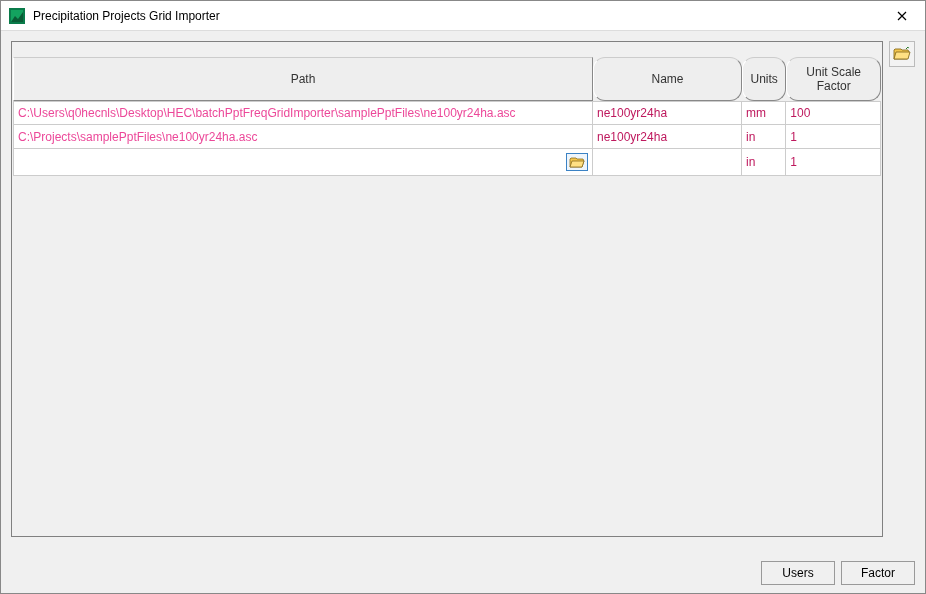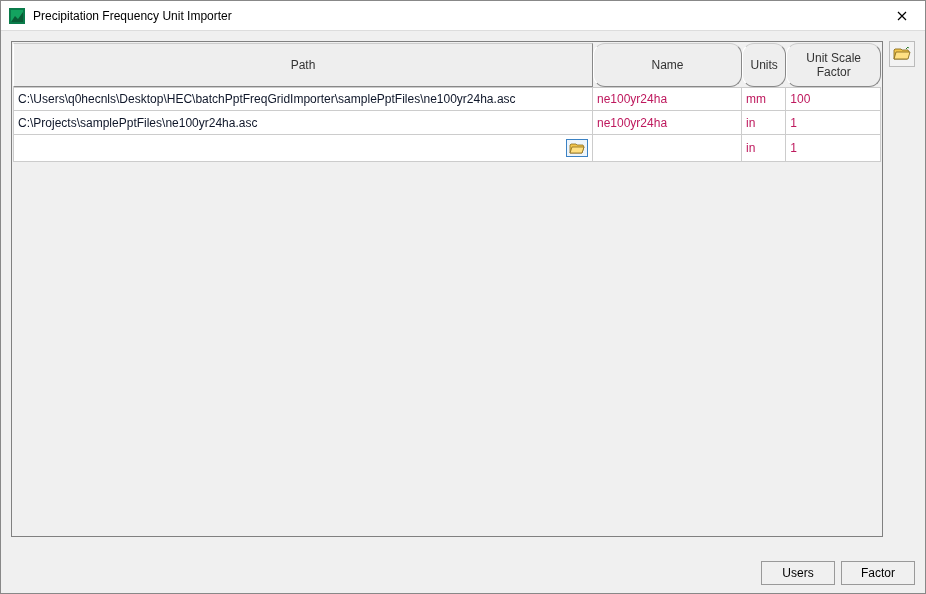--- a/index.html
+++ b/index.html
@@ -63,20 +63,21 @@
   height: 496px;
   overflow: hidden;
   position: relative;
 }
 .table-inner { position: relative; padding: 1px; }
 table {
   border-collapse: separate;
   border-spacing: 0;
   width: 100%;
   table-layout: fixed;
+  margin-top: 14px;
 }
 thead th {
   background: #eee;
   border-top: 1px solid #ccc;
   border-left: 1px solid #fff;
   border-right: 1px solid #888;
   border-bottom: 1px solid #888;
   font-weight: normal;
   color: #333;
   text-align: center;
@@ -92,21 +93,21 @@
   padding: 4px 4px;
   height: 24px;
   color: #be185d;
   font-size: 12px;
   white-space: nowrap;
   overflow: hidden;
   text-overflow: ellipsis;
 }
 tbody td:first-child { border-left: 1px solid #ccc; }
 tbody tr:first-child td { border-top: 1px solid #ccc; }
-tbody td.path-cell { color: #0f172a; }
+tbody td.path-cell { color: #ec4899; }
 tbody td.path-cell .browse-small {
   float: right;
   width: 22px;
   height: 18px;
   border: 1px solid #3b82c4;
   background: #eef5fb;
   display: inline-flex;
   align-items: center;
   justify-content: center;
 }
@@ -151,21 +152,21 @@
 
 <div class="dialog">
   <div class="titlebar">
     <span class="app-icon">
       <svg width="16" height="16" viewBox="0 0 16 16">
         <rect x="0" y="0" width="16" height="16" fill="#0a7b4a"></rect>
         <rect x="2" y="2" width="12" height="12" fill="#13a35f"></rect>
         <path d="M2 14 L6 8 L9 11 L14 4 L14 14 Z" fill="#0a5c36"></path>
       </svg>
     </span>
-    <span class="title-text">Precipitation Frequency Unit Importer</span>
+    <span class="title-text">Precipitation Projects Grid Importer</span>
     <div class="close-btn">
       <svg width="10" height="10" viewBox="0 0 10 10">
           <path d="M1 1 L9 9 M9 1 L1 9" stroke="currentColor" stroke-width="1.2" fill="none"></path>
         </svg>
     </div>
   </div>
 
   <div class="content">
     <div class="grid-row">
       <div class="table-container">

